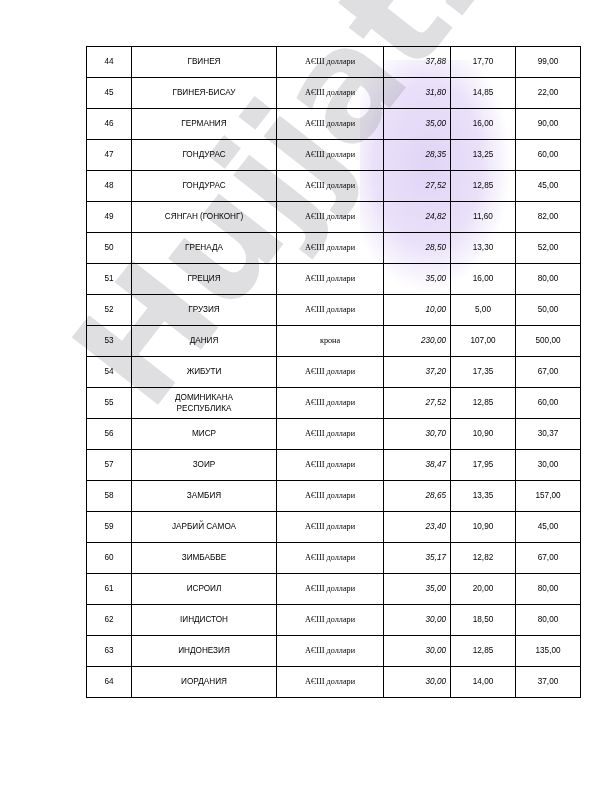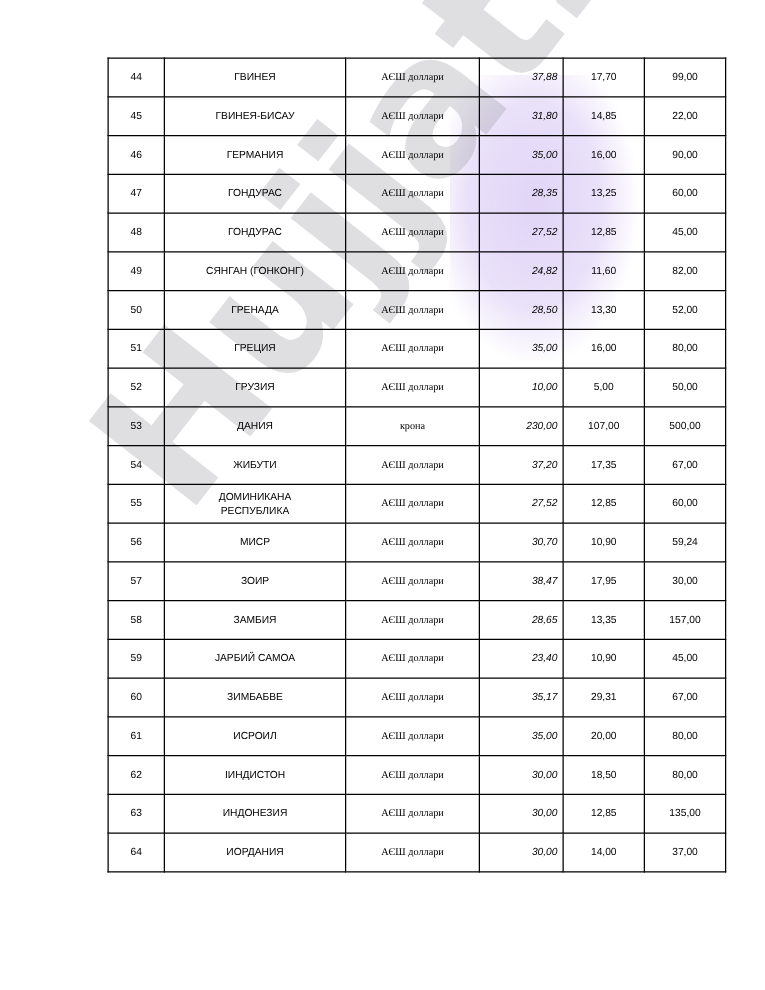--- a/index.html
+++ b/index.html
@@ -222,21 +222,21 @@
             <td class="c-v1 tall">27,52</td>
             <td class="c-v2 tall">12,85</td>
             <td class="c-v3 tall">60,00</td>
           </tr>
           <tr>
             <td class="c-num">56</td>
             <td class="c-name name-multi">МИСР</td>
             <td class="c-cur">АЄШ доллари</td>
             <td class="c-v1">30,70</td>
             <td class="c-v2">10,90</td>
-            <td class="c-v3">59,24</td>
+            <td class="c-v3">30,37</td>
           </tr>
           <tr>
             <td class="c-num">57</td>
             <td class="c-name name-multi">ЗОИР</td>
             <td class="c-cur">АЄШ доллари</td>
             <td class="c-v1">38,47</td>
             <td class="c-v2">17,95</td>
             <td class="c-v3">30,00</td>
           </tr>
           <tr>
@@ -253,21 +253,21 @@
             <td class="c-cur">АЄШ доллари</td>
             <td class="c-v1">23,40</td>
             <td class="c-v2">10,90</td>
             <td class="c-v3">45,00</td>
           </tr>
           <tr>
             <td class="c-num">60</td>
             <td class="c-name name-multi">ЗИМБАБВЕ</td>
             <td class="c-cur">АЄШ доллари</td>
             <td class="c-v1">35,17</td>
-            <td class="c-v2">29,31</td>
+            <td class="c-v2">12,82</td>
             <td class="c-v3">67,00</td>
           </tr>
           <tr>
             <td class="c-num">61</td>
             <td class="c-name name-multi">ИСРОИЛ</td>
             <td class="c-cur">АЄШ доллари</td>
             <td class="c-v1">35,00</td>
             <td class="c-v2">20,00</td>
             <td class="c-v3">80,00</td>
           </tr>

